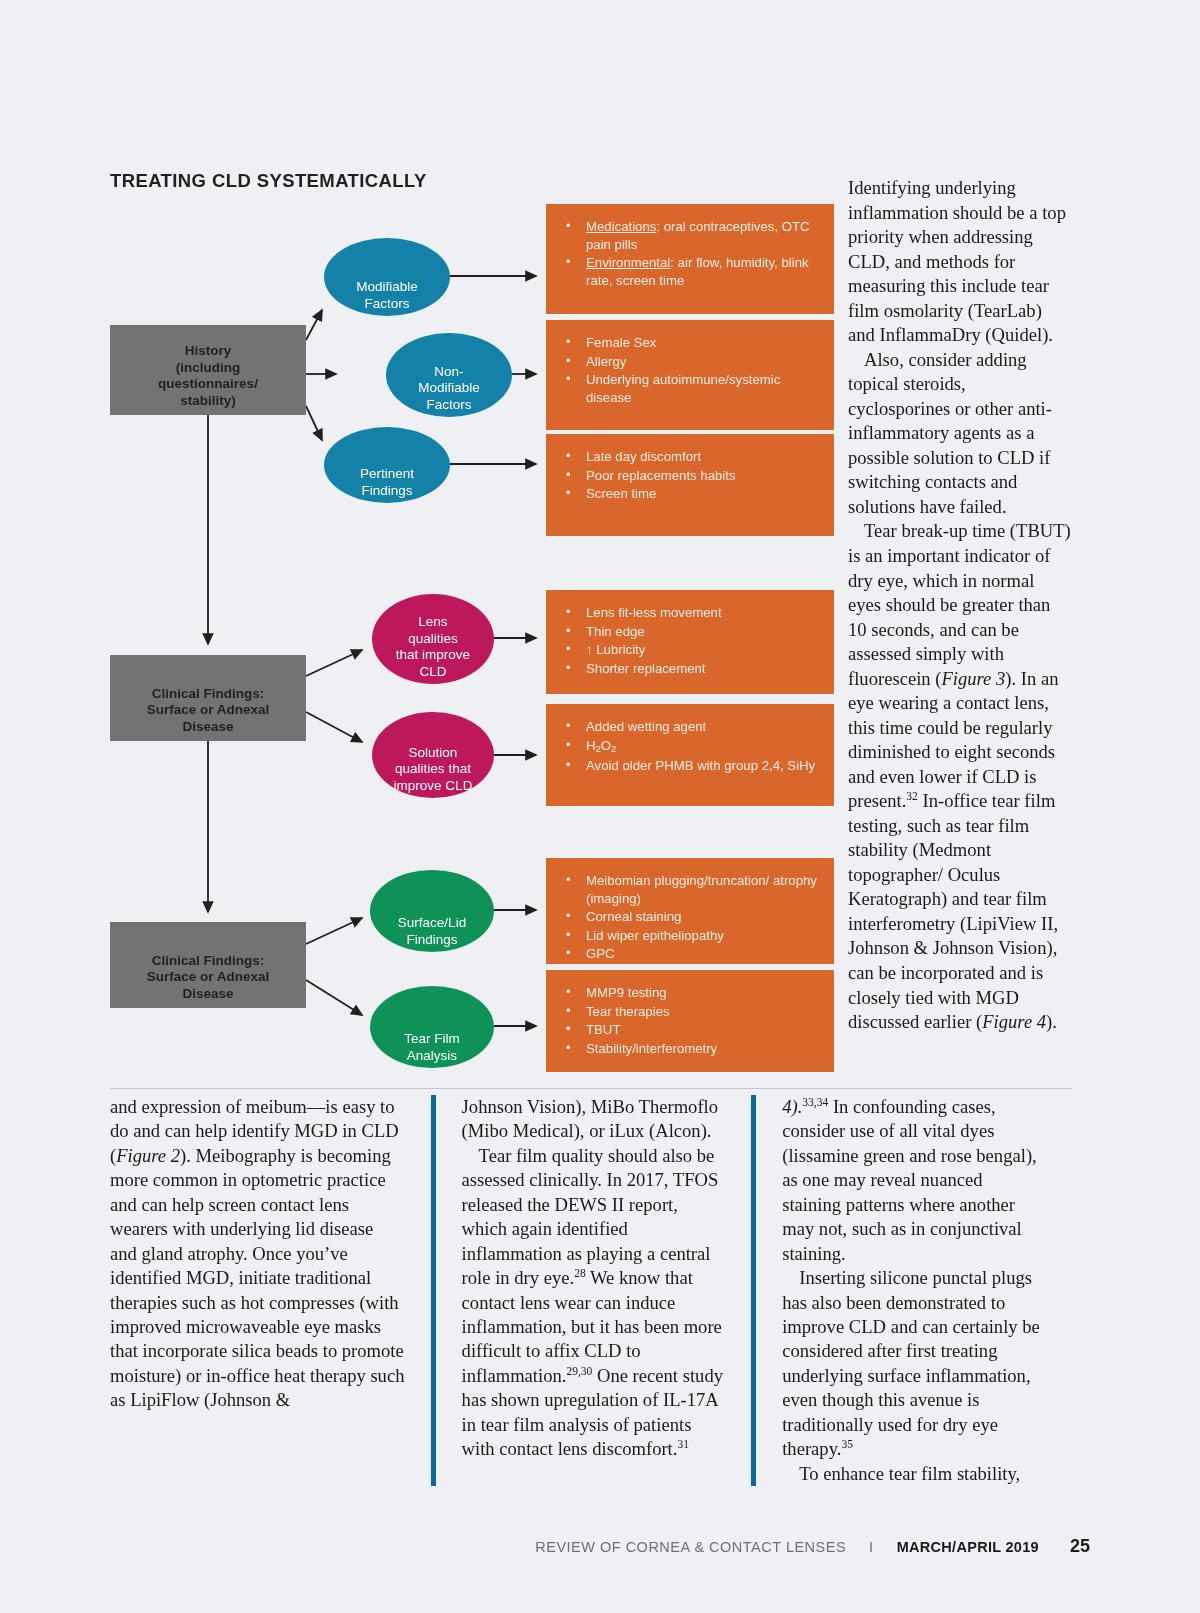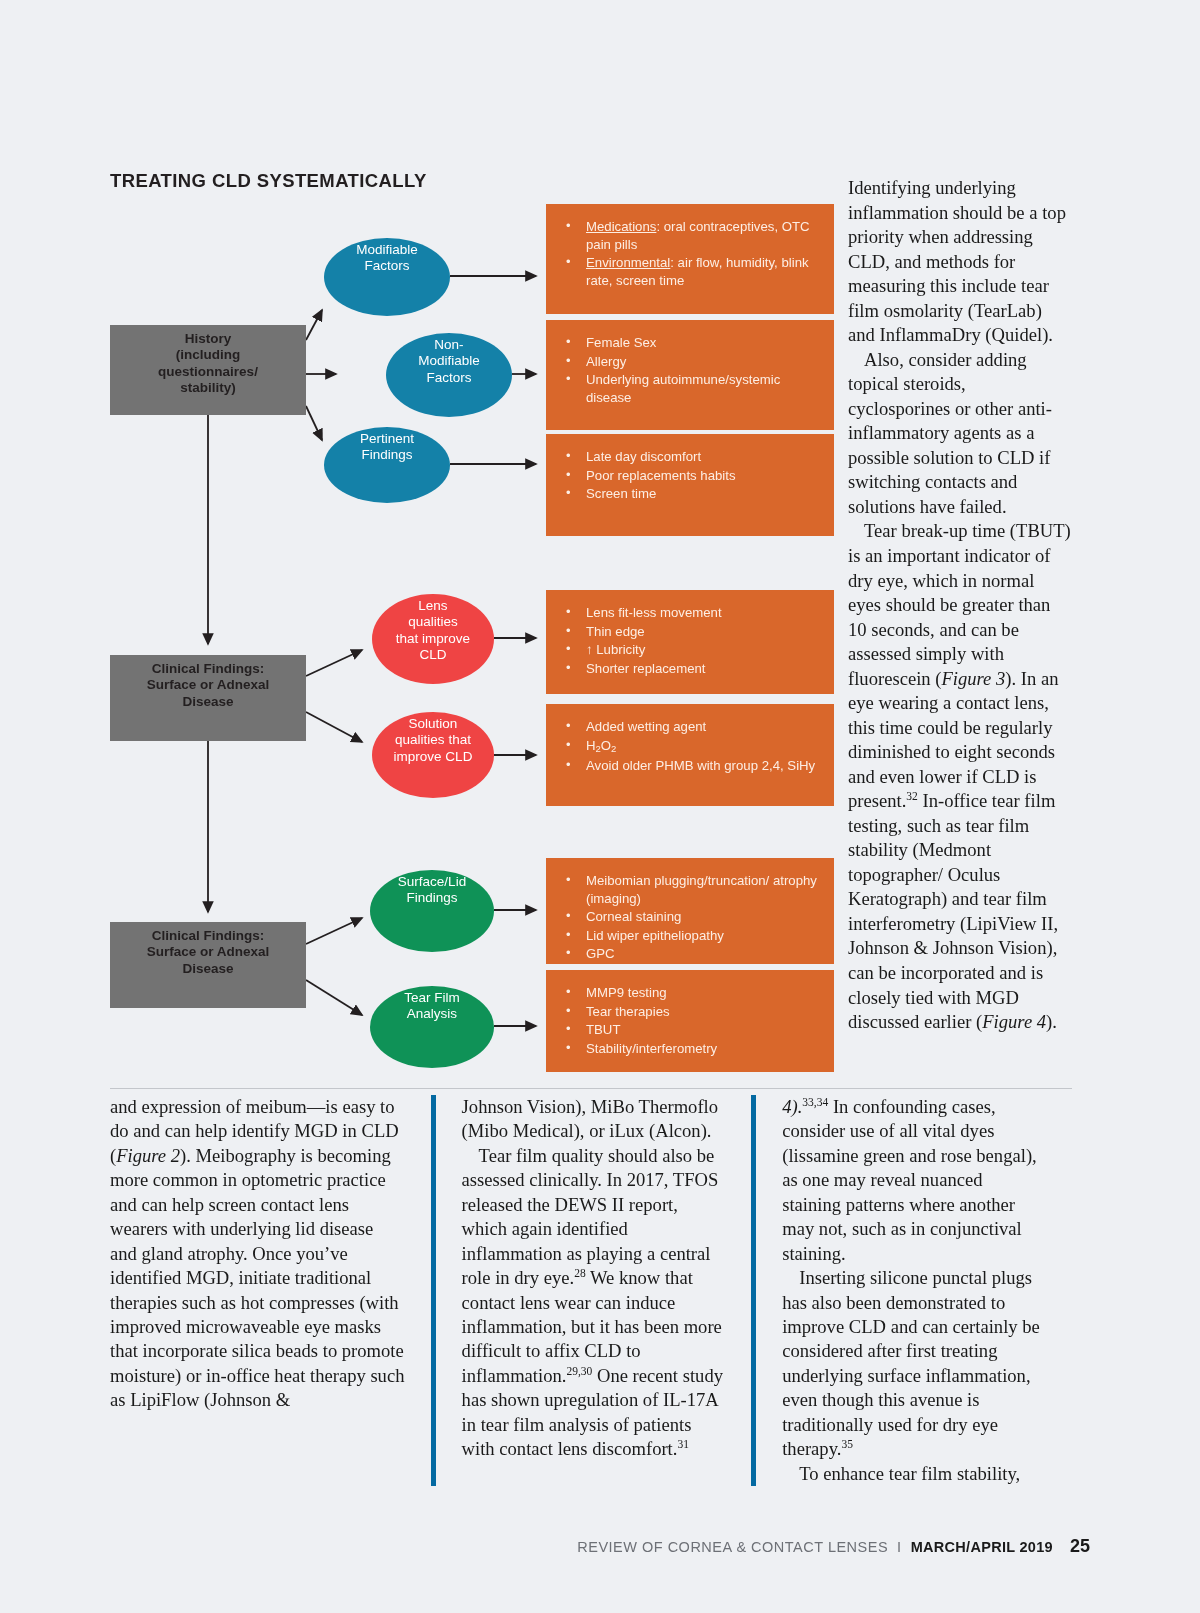--- a/index.html
+++ b/index.html
@@ -35,21 +35,21 @@
   .flowchart svg.connectors {
     position: absolute;
     left: 0; top: 0;
     width: 1200px; height: 1090px;
     overflow: visible;
   }
 
   .node {
     position: absolute;
     display: flex;
-    align-items: flex-start;
+    align-items: flex-end;
     justify-content: center;
     text-align: center;
     font-family: "Liberation Sans", sans-serif;
     line-height: 1.22;
   }
 
   .box-yellow {
     background: #737373;
     color: #231f20;
     font-size: 13.5px;
@@ -57,21 +57,21 @@
     font-weight: bold;
   }
 
   .ellipse {
     border-radius: 50%;
     color: #ffffff;
     font-size: 13.5px;
     padding: 4px 10px;
   }
   .ellipse.blue   { background: #1481a8; }
-  .ellipse.purple { background: #ef4444; }
+  .ellipse.purple { background: #be185d; }
   .ellipse.green  { background: #0f9257; }
 
   .box-orange {
     background: #d9672b;
     color: #fdeee4;
     font-family: "Liberation Sans", sans-serif;
     font-size: 13.2px;
     line-height: 1.33;
     padding: 14px 16px 14px 14px;
     display: flex;
@@ -145,21 +145,21 @@
     background: #c3c6cb;
   }
 
   
   .footer {
     position: absolute;
     right: 110px;
     top: 1536px;
     display: flex;
     align-items: baseline;
-    gap: 9px;
+    gap: 23px;
     font-family: "Liberation Sans", sans-serif;
   }
   .footer .pub {
     font-size: 14.5px;
     letter-spacing: 0.5px;
     color: #6d7076;
   }
   .footer .issue {
     font-size: 14.5px;
     letter-spacing: 0.3px;

